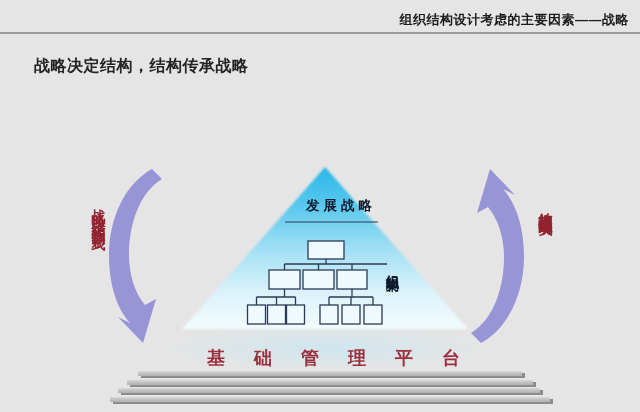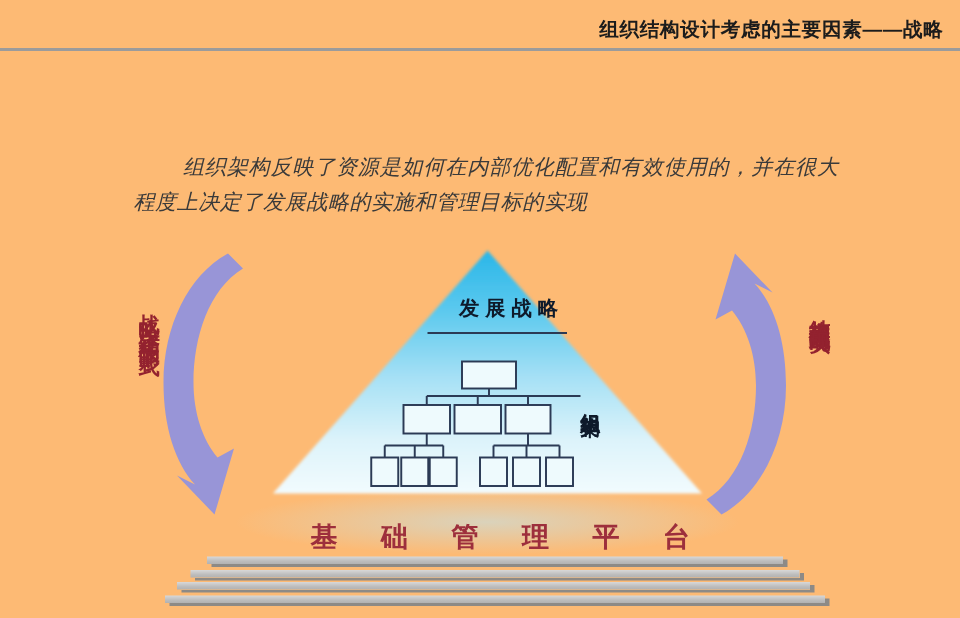--- a/index.html
+++ b/index.html
@@ -1,17 +1,17 @@
 <!DOCTYPE html>
 <html><head>
 <meta charset="utf-8">
 <style>
   html,body{margin:0;padding:0;background:#ffffff;}
   .slide{
-    position:relative;width:640px;height:412px;background:#fdba74;overflow:hidden;
+    position:relative;width:640px;height:412px;background:#e5e5e5;overflow:hidden;
     font-family:"Liberation Sans","DejaVu Sans",sans-serif;
   }
   .abs{position:absolute;}
   
   .header-title{
     top:11px;right:11px;font-size:13px;font-weight:bold;color:#1c1c1c;letter-spacing:0.5px;
   }
   .header-rule{top:32px;left:0;width:640px;height:2px;background:#9b9b9b;}
   
   .slide-title{
@@ -68,22 +68,22 @@
   .bar4{left:110px;top:397px;width:440px;}
 </style>
 </head>
 <body>
 
 <div class="slide">
 
   <div class="abs header-title">组织结构设计考虑的主要因素——战略</div>
   <div class="abs header-rule"></div>
 
+  <div class="abs slide-title">战略决定结构，结构传承战略</div>
 
-  <div class="abs body-text">组织架构反映了资源是如何在内部优化配置和有效使用的，并在很大程度上决定了发展战略的实施和管理目标的实现</div>
 
   <div class="abs base-glow"></div>
 
   <svg class="abs pyramid-svg" width="350" height="175" viewBox="0 0 350 175">
     <defs>
       <linearGradient id="pyrGrad" x1="0" y1="0" x2="0" y2="1">
         <stop offset="0%" stop-color="#29b6e8"></stop>
         <stop offset="25%" stop-color="#5cc9ee"></stop>
         <stop offset="52%" stop-color="#a5e0f5"></stop>
         <stop offset="78%" stop-color="#dcf3fa"></stop>

